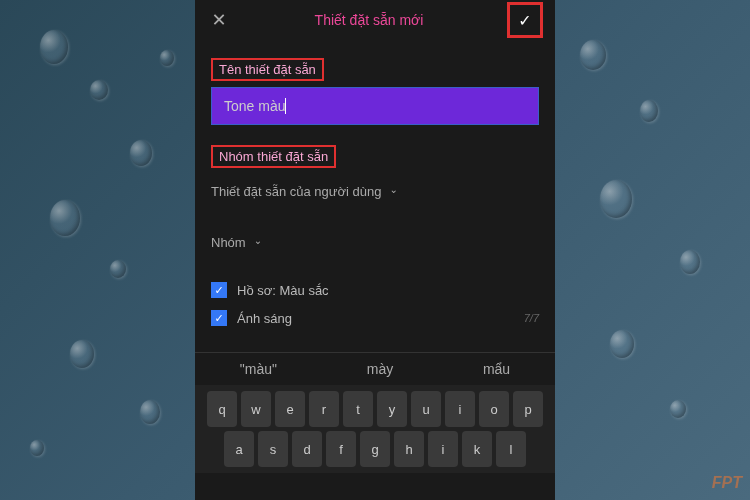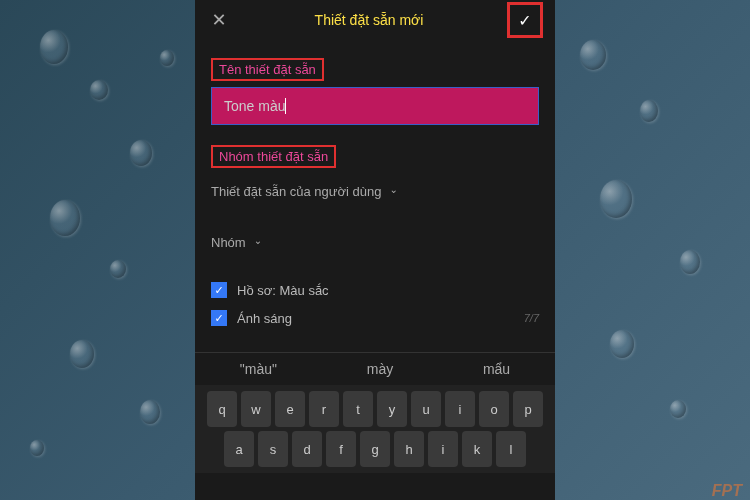--- a/index.html
+++ b/index.html
@@ -2,39 +2,39 @@
 <html><head>
 <meta charset="utf-8">
 <style>
 * { margin: 0; padding: 0; box-sizing: border-box; }
 body { width: 750px; height: 500px; background: linear-gradient(135deg, #2a4858 0%, #3a5a6e 50%, #4a6a7e 100%); position: relative; overflow: hidden; font-family: -apple-system, sans-serif; }
 .raindrops { position: absolute; inset: 0; }
 .drop { position: absolute; background: radial-gradient(circle at 30% 30%, rgba(255,255,255,0.4), rgba(150,180,200,0.2) 40%, rgba(100,130,150,0.3)); border-radius: 50%; box-shadow: inset -2px -2px 4px rgba(0,0,0,0.3), 1px 1px 3px rgba(255,255,255,0.2); }
 .phone { position: absolute; left: 195px; top: 0; width: 360px; height: 500px; background: #1a1a1a; color: #ccc; }
 .header { display: flex; align-items: center; justify-content: space-between; padding: 8px 12px; height: 40px; }
 .close-btn { color: #aaa; font-size: 18px; width: 24px; text-align: center; cursor: pointer; }
-.title { color: #fde047; font-size: 14px; }
+.title { color: #ec4899; font-size: 14px; }
 .check { width: 28px; height: 28px; display: flex; align-items: center; justify-content: center; color: #fff; }
 .check-wrap { border: 3px solid #e03030; padding: 1px; }
 .content { padding: 10px 16px; }
-.label { color: #ec4899; font-size: 13px; margin: 8px 0 6px; display: inline-block; }
+.label { color: #f9a8d4; font-size: 13px; margin: 8px 0 6px; display: inline-block; }
 .hl { border: 2px solid #e03030; padding: 2px 6px; }
-.input { width: 100%; background: #be185d; border: 1px solid #3a5fc8; padding: 10px 12px; color: #ccc; font-size: 14px; }
+.input { width: 100%; background: #6d28d9; border: 1px solid #3a5fc8; padding: 10px 12px; color: #ccc; font-size: 14px; }
 .input-cursor { border-right: 1px solid #fff; animation: blink 1s infinite; }
 @keyframes blink { 50% { border-color: transparent; } }
 .dropdown { color: #aaa; font-size: 13px; padding: 10px 0; display: flex; align-items: flex-start; gap: 8px; }
 .chev { font-size: 10px; }
 .checkrow { display: flex; align-items: center; gap: 10px; padding: 6px 0; color: #bbb; font-size: 13px; }
 .cb { width: 16px; height: 16px; border: 1px solid #666; display: flex; align-items: center; justify-content: center; font-size: 11px; }
 .cb.on { background: #3478f6; border-color: #3478f6; color: #fff; }
 .count { margin-left: auto; color: #666; font-size: 11px; font-style: italic; }
 .suggest { display: flex; justify-content: space-around; padding: 8px 0; border-top: 1px solid #333; font-size: 14px; color: #aaa; margin-top: 10px; }
 .keyboard { display: flex; flex-wrap: wrap; gap: 4px; padding: 6px; justify-content: center; background: #222; }
 .key { width: 30px; height: 36px; background: #3a3a3a; border-radius: 4px; display: flex; align-items: center; justify-content: center; color: #ccc; font-size: 13px; }
-.wm { position: absolute; right: 8px; bottom: 0; font-size: 16px; font-weight: bold; font-style: italic; color: rgba(255,120,40,0.5); }
+.wm { position: absolute; right: 8px; bottom: 8px; font-size: 16px; font-weight: bold; font-style: italic; color: rgba(255,120,40,0.5); }
 </style>
 </head>
 <body>
 
 <div class="raindrops">
   <div class="drop" style="width:28px;height:34px;left:40px;top:30px"></div>
   <div class="drop" style="width:18px;height:20px;left:90px;top:80px"></div>
   <div class="drop" style="width:22px;height:26px;left:130px;top:140px"></div>
   <div class="drop" style="width:30px;height:36px;left:50px;top:200px"></div>
   <div class="drop" style="width:16px;height:18px;left:110px;top:260px"></div>

